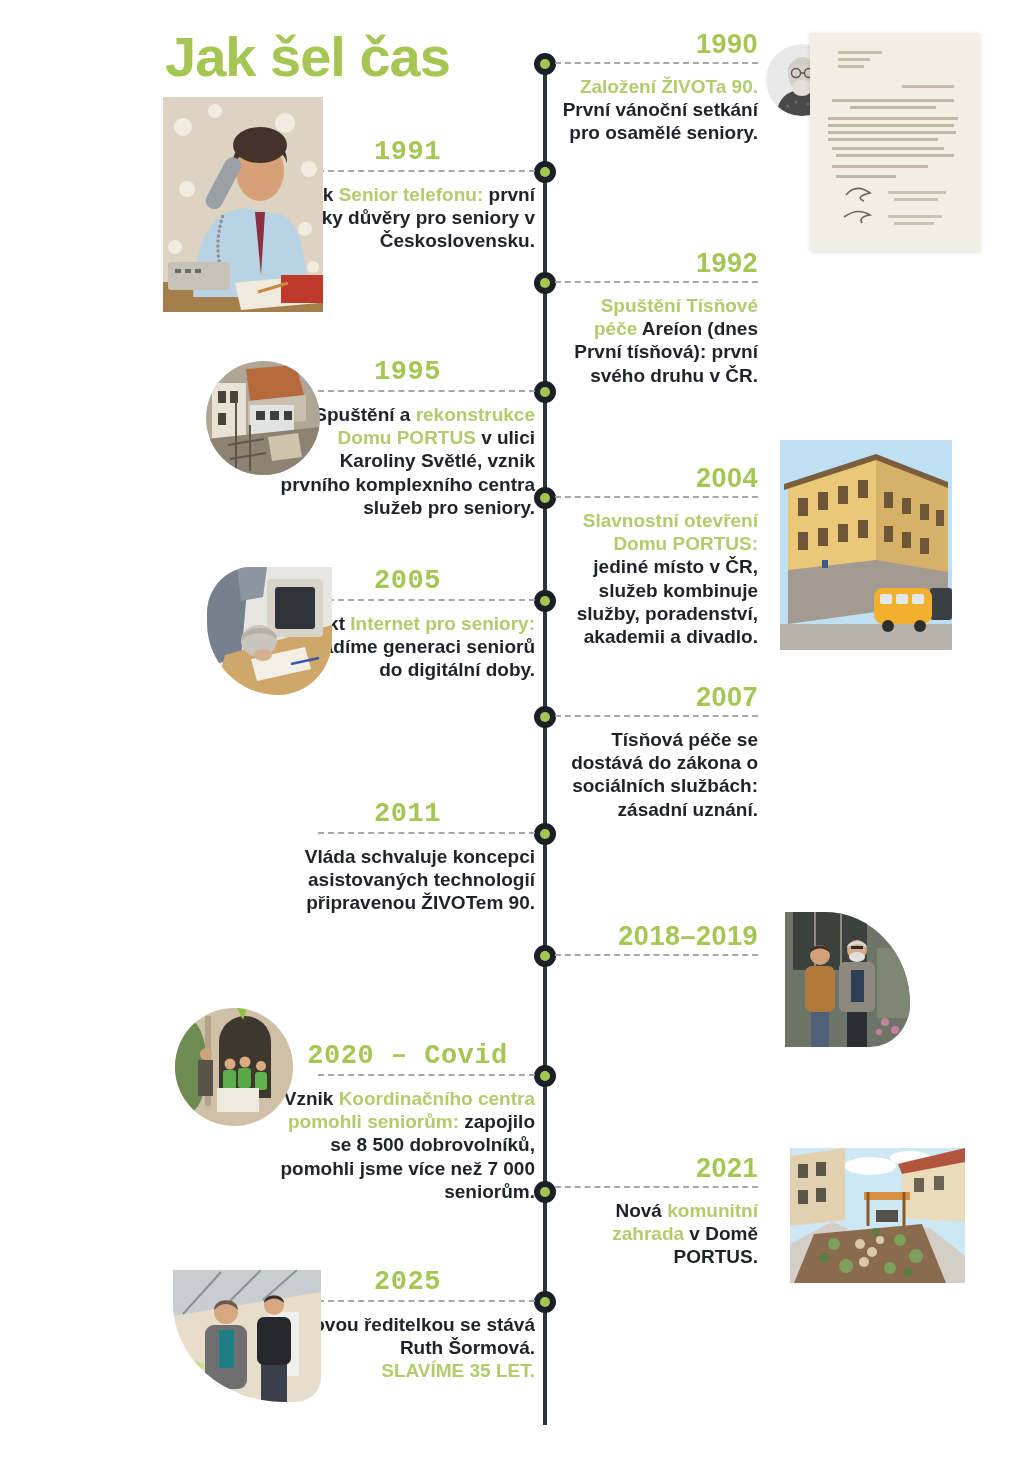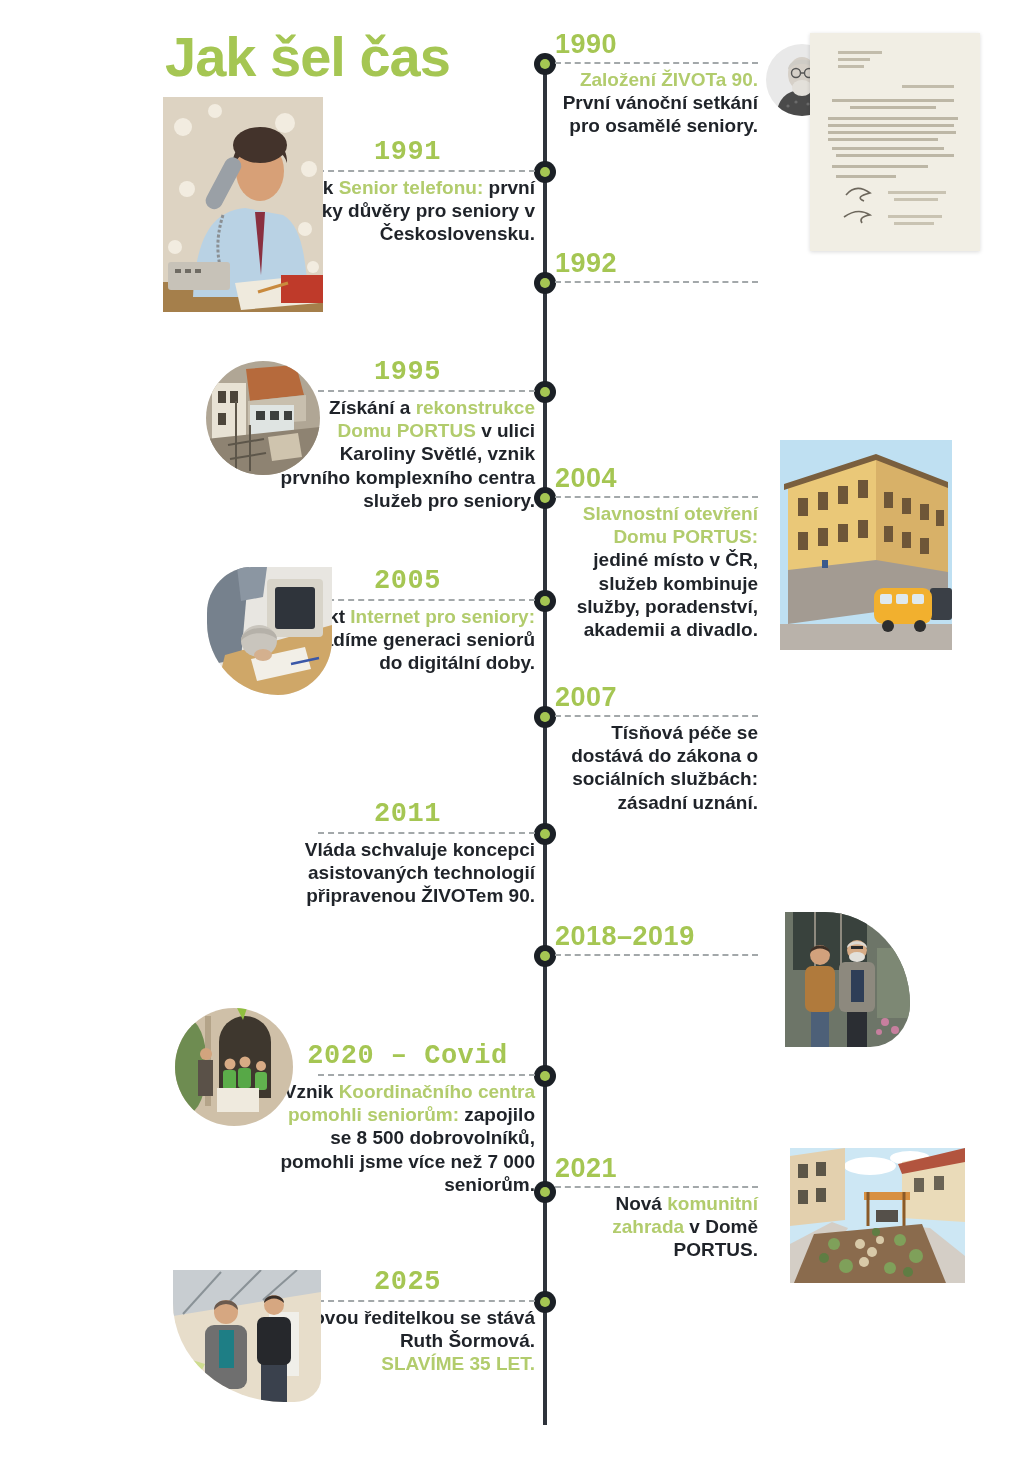--- a/index.html
+++ b/index.html
@@ -16,26 +16,26 @@
   .dot{position:absolute;left:534px;width:22px;height:22px;border-radius:50%;
        background:#1b2026;display:flex;align-items:center;justify-content:center;}
   .dot::after{content:"";width:10px;height:10px;border-radius:50%;background:#a5c653;}
   .d0{top:53px}.d1{top:161px}.d2{top:272px}.d3{top:381px}.d4{top:487px}.d5{top:590px}
   .d6{top:706px}.d7{top:823px}.d8{top:945px}.d9{top:1065px}.d10{top:1181px}.d11{top:1291px}
 
   
   .entry{position:absolute;}
   .entry .year{height:28px;line-height:28px;font-size:27px;font-weight:800;color:#a5c653;letter-spacing:.5px;}
   .entry .dash{border-top:2px dashed #a3a8aa;height:0;margin-top:4px;}
-  .entry .body{margin-top:4px;font-size:19px;font-weight:700;color:#1f2329;line-height:1.22;text-align:right;}
+  .entry .body{margin-top:11px;font-size:19px;font-weight:700;color:#1f2329;line-height:1.22;text-align:right;}
   .entry.left{left:280px;width:255px;}
   .entry.left .year{text-align:center;font-family:Liberation Mono, monospace;}
   .entry.left .dash{margin-left:38px;}
   .entry.right{left:555px;width:203px;}
-  .entry.right .year{}
+  .entry.right .year{text-align:right;}
   .seg-green{color:#b2cc6d;}
   .seg-dark{color:#1f2329;}
   .seg-block{display:block;}
   .e0{top:30px}.e1{top:138px}.e2{top:249px}.e3{top:358px}.e4{top:464px}.e5{top:567px}
   .e6{top:683px}.e7{top:800px}.e8{top:922px}.e9{top:1042px}.e10{top:1154px}.e11{top:1268px}
 
   
   .photo{position:absolute;overflow:hidden;}
   .photo svg{display:block;width:100%;height:100%;}
   .ph-1991{left:163px;top:97px;width:160px;height:215px;}
@@ -78,26 +78,27 @@
 
   <div class="entry left e1">
     <div class="year">1991</div>
     <div class="dash"></div>
     <div class="body"><span class="seg-dark">Vznik </span><span class="seg-green">Senior telefonu:</span><span class="seg-dark"> první linky důvěry pro seniory v Československu.</span></div>
   </div>
 
   <div class="entry right e2">
     <div class="year">1992</div>
     <div class="dash"></div>
+    <div class="body"><span class="seg-green">Spuštění Tísňové péče</span><span class="seg-dark"> Areíon (dnes První tísňová): první svého druhu v ČR.</span></div>
   </div>
 
   <div class="entry left e3">
     <div class="year">1995</div>
     <div class="dash"></div>
-    <div class="body"><span class="seg-dark">Získání a </span><span class="seg-green">rekonstrukce Domu PORTUS</span><span class="seg-dark"> v ulici Karoliny Světlé, vznik prvního komplexního centra služeb pro seniory.</span></div>
+    <div class="body"><span class="seg-dark">Spuštění a </span><span class="seg-green">rekonstrukce Domu PORTUS</span><span class="seg-dark"> v ulici Karoliny Světlé, vznik prvního komplexního centra služeb pro seniory.</span></div>
   </div>
 
   <div class="entry right e4">
     <div class="year">2004</div>
     <div class="dash"></div>
     <div class="body"><span class="seg-green">Slavnostní otevření Domu PORTUS:</span><span class="seg-dark"> jediné místo v ČR, služeb kombinuje služby, poradenství, akademii a divadlo.</span></div>
   </div>
 
   <div class="entry left e5">
     <div class="year">2005</div>

